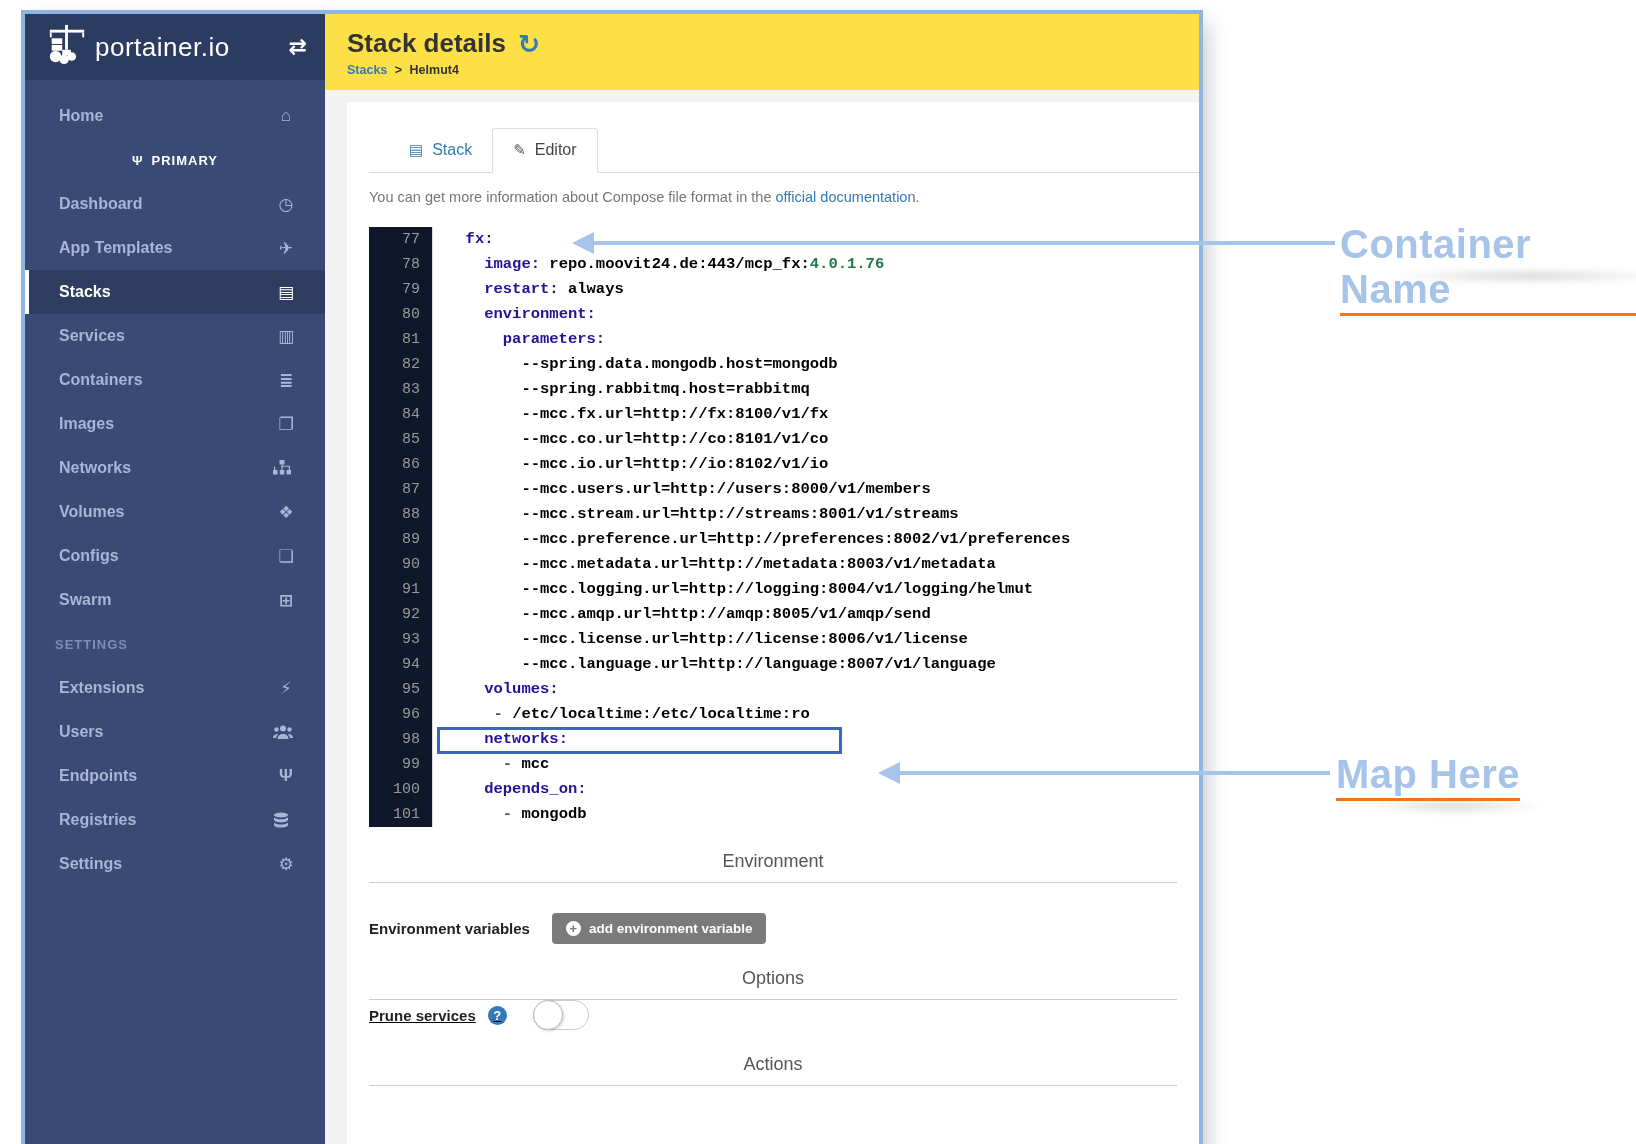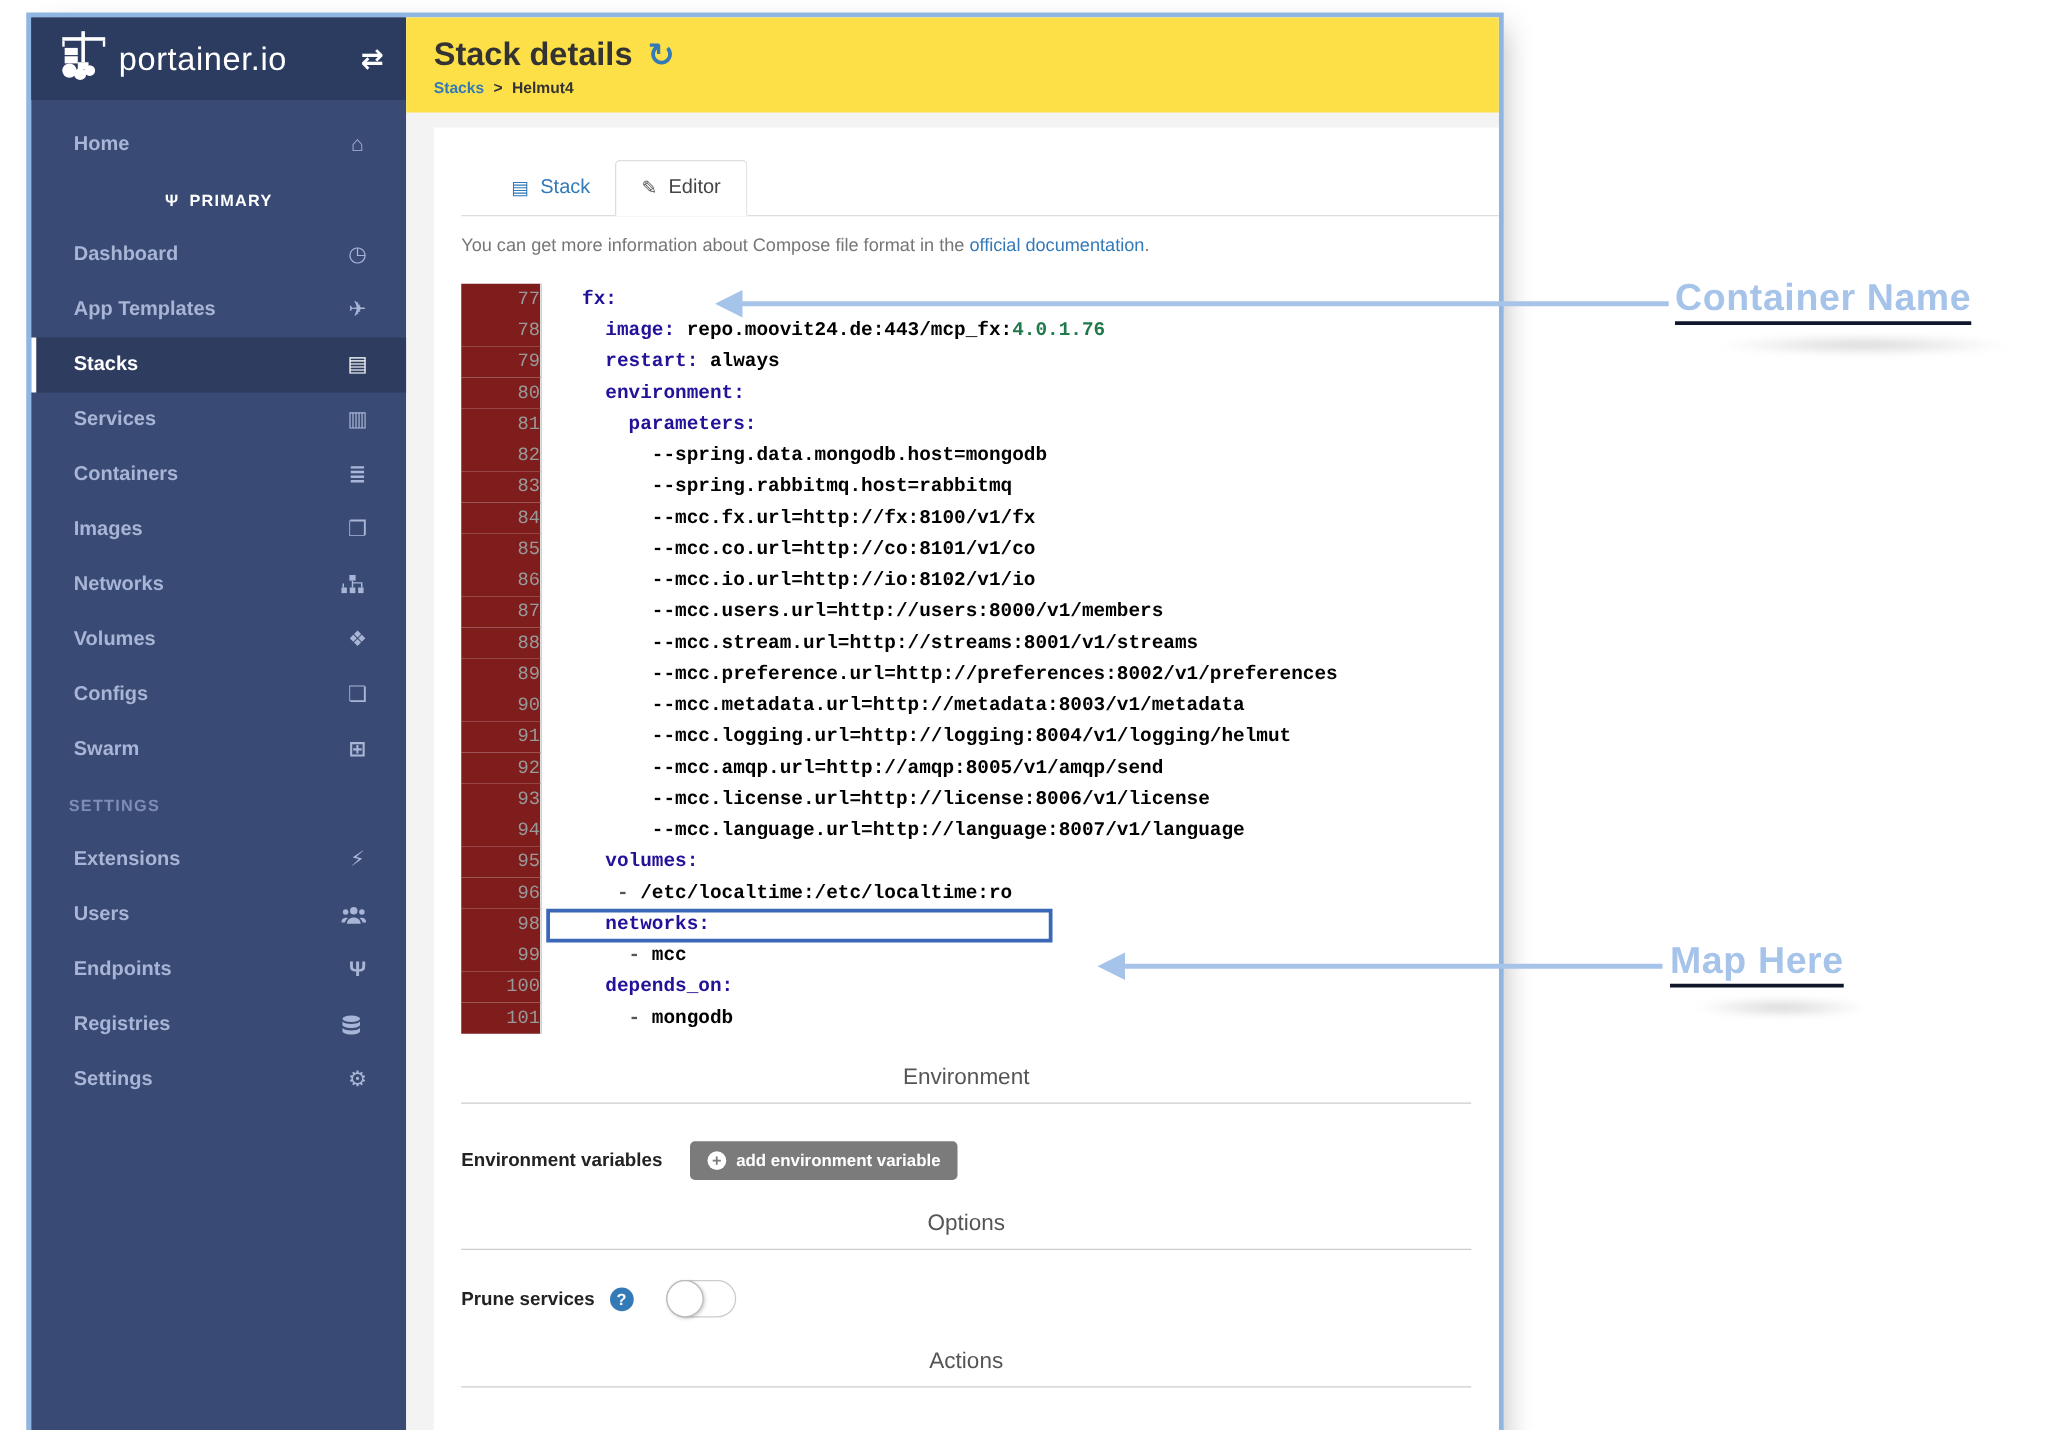--- a/index.html
+++ b/index.html
@@ -71,22 +71,22 @@
   }
   .tab.active .tab-icn { color:#555; }
 
   .info-line { margin-top:16px; font-size:14.5px; color:#767676; }
   .info-line .doc-link { color:#337ab7; cursor:pointer; }
 
   
   .editor { margin-top:22px; font-family:"Liberation Mono","DejaVu Sans Mono",monospace; font-size:15.5px; }
   .cm-line { display:flex; height:25px; line-height:25px; position:relative; }
   .ln {
-    flex:0 0 64px; text-align:right; color:#999;
-    background:#7f1d1d; border-right:1px solid #ddd; font-size:15px; font-weight:400;
+    flex:0 0 64px; text-align:right; padding-right:12px; color:#999;
+    background:#0f172a; border-right:1px solid #ddd; font-size:15px; font-weight:400;
   }
   .code { white-space:pre; padding-left:14px; color:#000; font-weight:700; }
   .code .k { color:#221199; }
   .code .n { color:#20794a; }
   .code .m { color:#555; }
   .code .v { color:#000; }
   .net-box {
     position:absolute; left:68px; top:0px; width:405px; height:27px;
     border:3px solid #3a68b7; pointer-events:none;
   }
@@ -99,39 +99,39 @@
   .envvar-row { margin-top:30px; display:flex; align-items:center; gap:22px; }
   .envvar-label { font-size:15px; font-weight:700; color:#222; }
   .add-btn {
     display:inline-flex; align-items:center; gap:8px; background:#7b7b7b; color:#fff;
     border:none; border-radius:4px; padding:8px 14px; font-size:13.5px; font-weight:700; cursor:pointer;
   }
   .plus-circle {
     width:15px; height:15px; border-radius:50%; background:#fff; color:#7b7b7b;
     display:inline-flex; align-items:center; justify-content:center; font-size:13px; font-weight:700; line-height:1;
   }
-  .prune-row { margin-top:24px; display:flex; align-items:center; gap:12px; }
+  .prune-row { display:flex; align-items:center; gap:12px;text-decoration:underline; }
   .prune-label { font-size:15px; font-weight:700; color:#222; }
   .q-circle {
     width:19px; height:19px; border-radius:50%; background:#337ab7; color:#fff;
     display:inline-flex; align-items:center; justify-content:center; font-size:13px; font-weight:700; cursor:pointer;
   }
   .toggle {
     position:relative; width:56px; height:30px; border:1px solid #ccc; border-radius:15px;
     background:#fff; margin-left:14px; cursor:pointer;
   }
   .toggle .knob {
     position:absolute; left:-1px; top:-1px; width:30px; height:30px; border-radius:50%;
     background:#fff; border:1px solid #bbb; box-shadow:1px 1px 3px rgba(0,0,0,.2);
   }
 
   
   .annot {
-    position:absolute; color:#a6c3e9; font-weight:700; font-size:30px;
-    border-bottom:3px solid #0f172a; padding-bottom:1px; letter-spacing:.5px; z-index:30;
+    position:absolute; color:#a6c3e9; font-weight:700; font-size:40px;
+    border-bottom:3px solid #f97316; padding-bottom:1px; letter-spacing:.5px; z-index:30;
   }
   .annot::after {
     content:""; position:absolute; left:14%; width:100%; top:46px; height:16px;
     background:radial-gradient(ellipse at center, rgba(110,110,110,.28), rgba(0,0,0,0) 70%);
     filter:blur(3px);
   }
   .arrow-shaft { position:absolute; height:4px; background:#a6c3e9; z-index:29; }
   .arrow-head {
     position:absolute; width:0; height:0; z-index:29;
     border-top:11px solid transparent; border-bottom:11px solid transparent;

